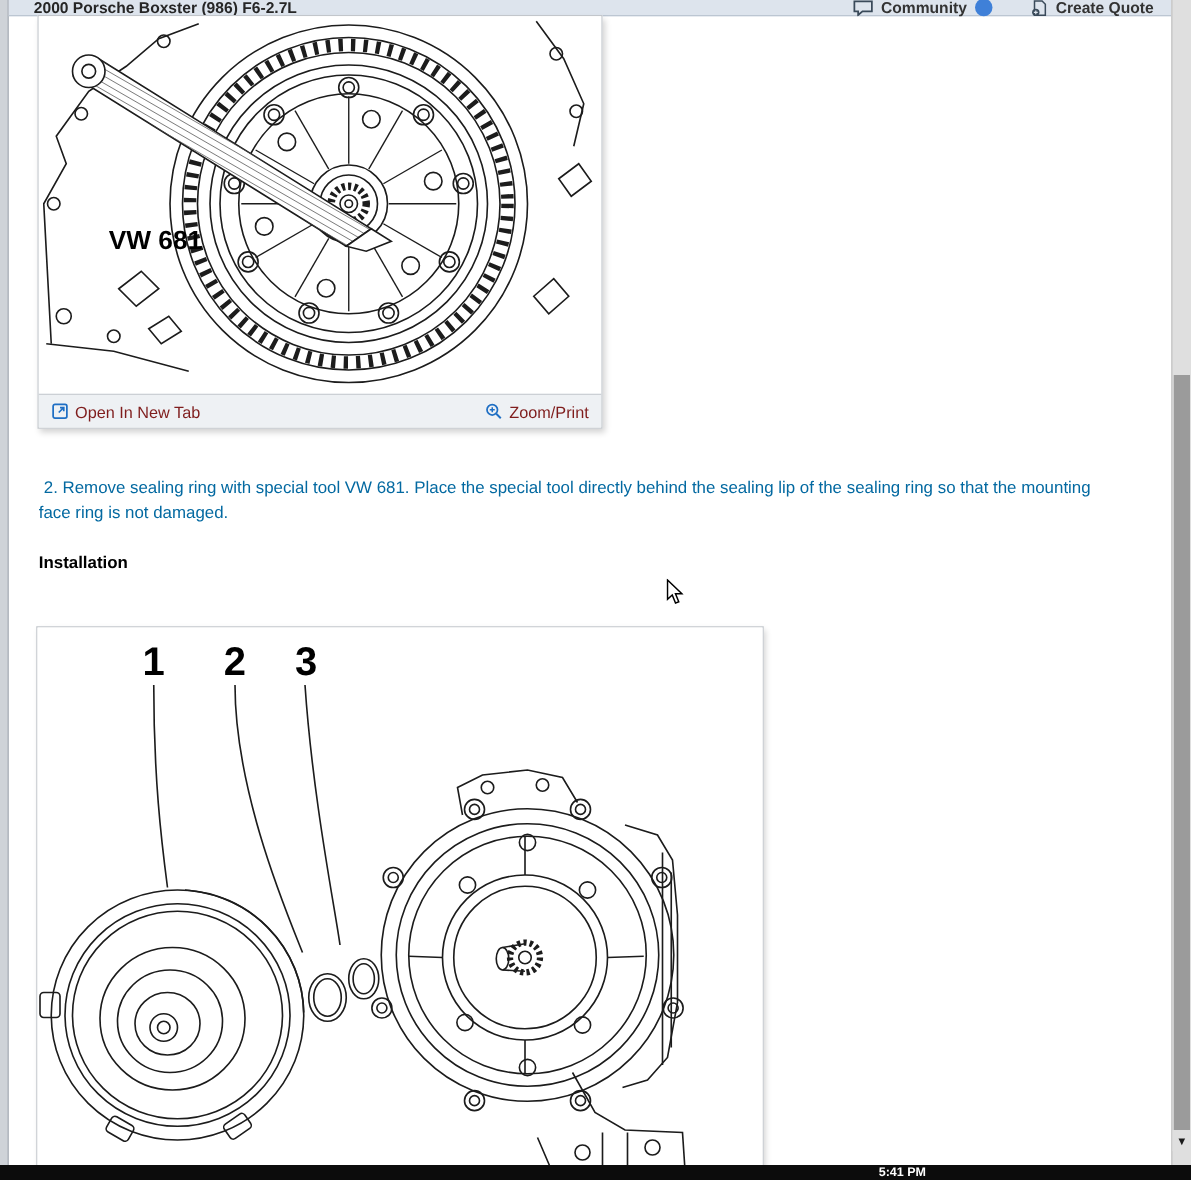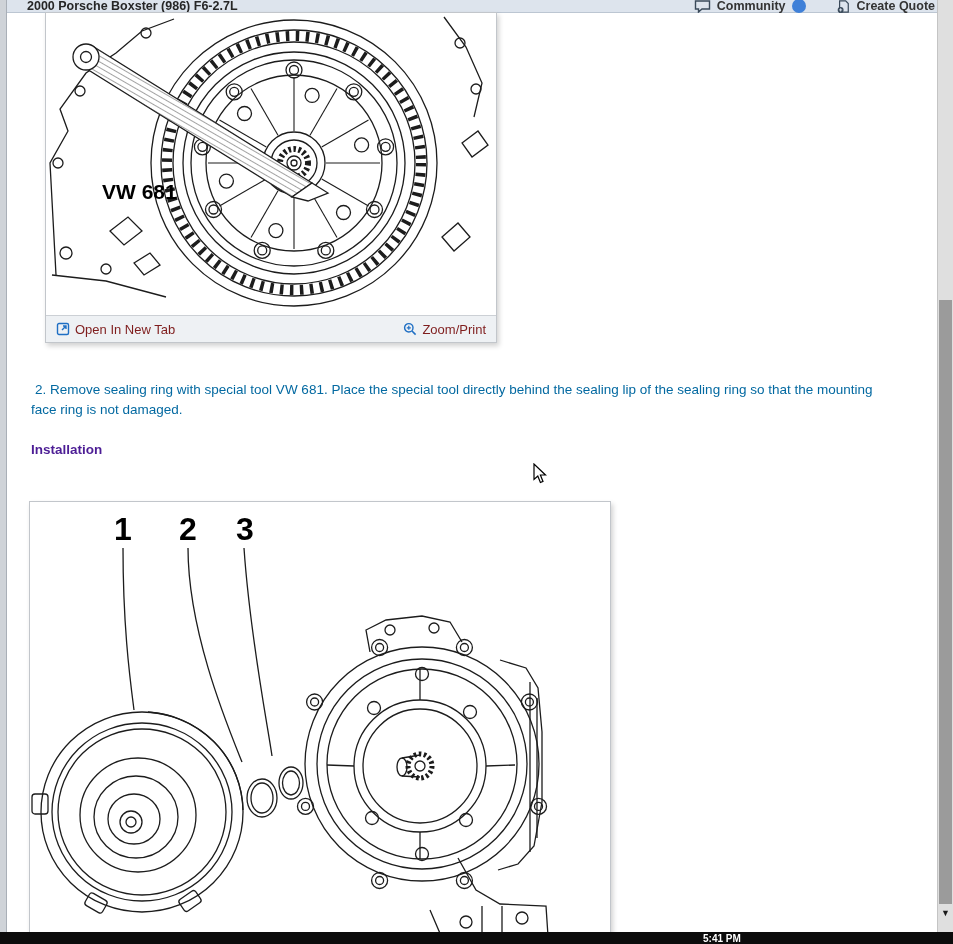--- a/index.html
+++ b/index.html
@@ -3,39 +3,39 @@
 <meta charset="utf-8">
 <style>
   html,body{margin:0;padding:0;background:#fff;}
   .screen{position:relative;width:953px;height:944px;background:#ffffff;overflow:hidden;
           font-family:"Liberation Sans",sans-serif;}
   .left-edge{position:absolute;left:0;top:0;width:6px;height:932px;background:#cfd3d8;
              border-right:1px solid #a9afb7;}
   
   .topbar{position:absolute;left:7px;right:16px;top:0;height:13px;background:#dde4ed;
           border-bottom:1px solid #bcc6d2;display:flex;align-items:center;
-          justify-content:space-between;padding:0 2px 0 20px;box-sizing:border-box;}
+          justify-content:space-between;padding:0 14px 0 20px;box-sizing:border-box;}
   .vehicle-title{font-size:12.5px;font-weight:bold;color:#262626;white-space:nowrap;}
   .header-right{display:flex;align-items:center;gap:30px;}
   .header-btn{display:flex;align-items:center;gap:6px;font-size:12.5px;font-weight:bold;
               color:#333;cursor:pointer;white-space:nowrap;}
   .badge{width:14px;height:14px;border-radius:50%;background:#3f80d8;display:inline-block;}
   
   .img-frame{position:absolute;background:#fff;border:1px solid #c2c6cb;
              box-shadow:2px 3px 5px rgba(0,0,0,.18);box-sizing:border-box;}
-  .frame1{left:45px;top:12px;width:452px;}
+  .frame1{left:30px;top:12px;width:452px;}
   .frame1 .img-area{height:302px;overflow:hidden;background:#fff;}
   .img-toolbar{height:26px;background:#eef1f4;border-top:1px solid #ccd0d5;display:flex;
                align-items:center;justify-content:space-between;padding:0 10px;}
   .img-link{display:flex;align-items:center;gap:5px;font-size:13px;color:#7f1d1d;
             text-decoration:none;cursor:pointer;}
   
   .step-text{position:absolute;left:31px;top:380px;width:846px;font-size:13.5px;
              line-height:20px;color:#0369a1;margin:0;text-indent:4px;}
-  .section-heading{position:absolute;left:31px;top:442px;font-size:13.5px;color:#4c1d95;
+  .section-heading{position:absolute;left:31px;top:442px;font-size:13.5px;color:#000000;
                    margin:0;font-weight:bold;}
   .frame2{left:29px;top:501px;width:582px;height:442px;}
   .frame2 .img-area{height:440px;overflow:hidden;background:#fff;}
   
   .scrollbar{position:absolute;right:0;top:0;width:16px;height:932px;background:#dfdfdf;
              border-left:1px solid #c4c4c4;box-sizing:border-box;}
   .scroll-thumb{position:absolute;left:1px;right:1px;top:300px;height:604px;background:#9b9b9b;}
   .scroll-down-btn{position:absolute;left:0;right:0;top:904px;height:17px;display:flex;
                    align-items:center;justify-content:center;font-size:9px;color:#1a1a1a;
                    background:#dfdfdf;cursor:pointer;}

